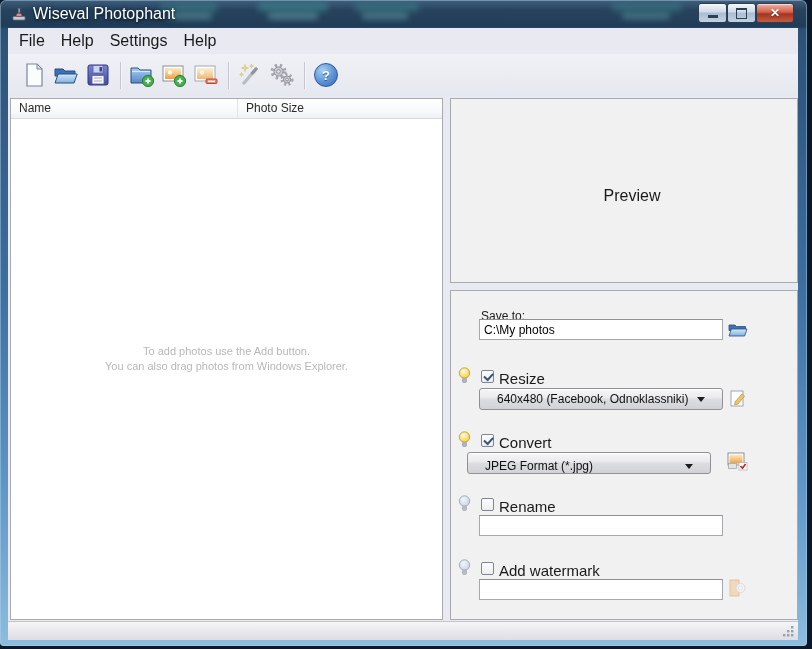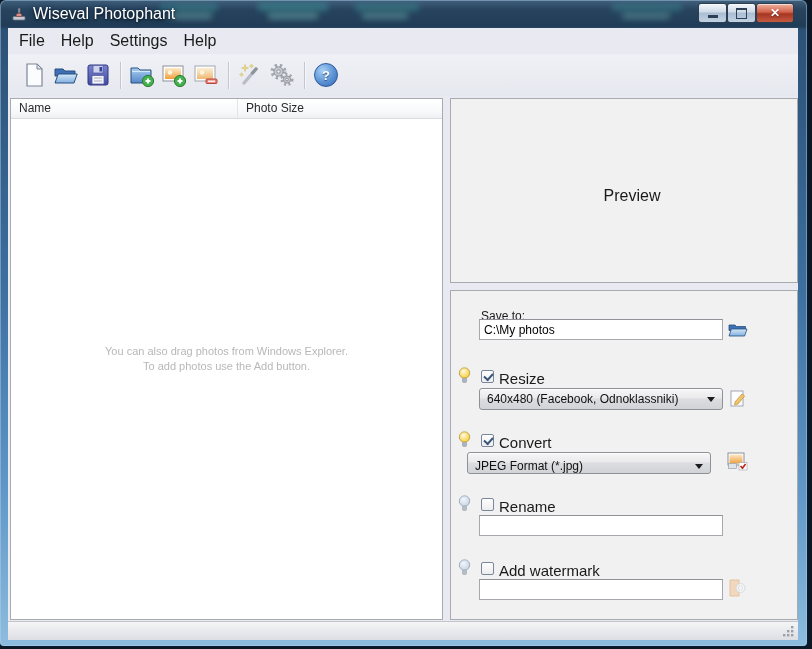--- a/index.html
+++ b/index.html
@@ -50,21 +50,21 @@
   .preview-panel{position:absolute;left:442px;top:70px;width:348px;height:185px;background:#f1f1f2;
     border:1px solid #a7abb0;box-sizing:border-box;}
   .preview-label{position:absolute;left:16px;right:0;top:88px;text-align:center;font-size:16px;color:#1a1a1a;}
   .options-panel{position:absolute;left:442px;top:262px;width:348px;height:330px;background:#f1f1f2;
     border:1px solid #a7abb0;box-sizing:border-box;}
   .opt-label{font-size:12px;color:#1a1a1a;}
   .tf{position:absolute;height:17px;border:1px solid #a5a9ad;border-top-color:#8e9296;background:#fff;
     font-family:"Liberation Sans",sans-serif;font-size:12px;padding:1px 4px;width:234px;outline:none;}
   .combo{position:absolute;width:244px;height:22px;box-sizing:border-box;border:1px solid #8e9297;border-radius:3px;
     background:linear-gradient(180deg,#f6f6f7,#eaeaec 45%,#dcdde0 50%,#d2d3d7);
-    box-shadow:inset 0 1px 0 rgba(255,255,255,.8);display:flex;align-items:center;padding:0 7px;font-size:12px;color:#111;}
+    box-shadow:inset 0 1px 0 rgba(255,255,255,.8);display:flex;align-items:center;padding:0 17px;font-size:12px;color:#111;}
   .combo-arrow{margin-left:auto;width:0;height:0;border:4px solid transparent;border-top:5px solid #1c1c1c;margin-top:4px;}
   .cb{position:absolute;width:13px;height:13px;appearance:none;-webkit-appearance:none;margin:0;
     border:1px solid #7a869a;border-radius:2px;background:linear-gradient(180deg,#fefefe,#ededee);outline:none;}
   .cb:checked::after{content:'';position:absolute;left:2px;top:2px;width:7px;height:4px;
     border-left:2px solid #38567c;border-bottom:2px solid #38567c;transform:rotate(-48deg);}
   .cb-label{position:absolute;font-size:15px;color:#1a1a1a;}
   .side-btn{position:absolute;width:22px;height:20px;display:flex;align-items:center;justify-content:center;}
 
   
   .statusbar{position:absolute;left:0;right:0;bottom:0;height:18px;
@@ -219,22 +219,22 @@
         <div class="help-circle">?</div>
       </div>
     </div>
 
     <div class="list-panel">
       <div class="list-header">
         <div class="hcell hcell-name">Name</div>
         <div class="hcell" style="flex:1">Photo Size</div>
       </div>
       <div class="empty-state">
+        <div>To add photos use the Add button.</div>
         <div>You can also drag photos from Windows Explorer.</div>
-        <div>To add photos use the Add button.</div>
       </div>
     </div>
 
     <div class="preview-panel">
       <div class="preview-label">Preview</div>
     </div>
 
     <div class="options-panel">
 
       <div class="opt-label abs" style="left:30px;top:11px;margin-top:7px;">Save to:</div>

